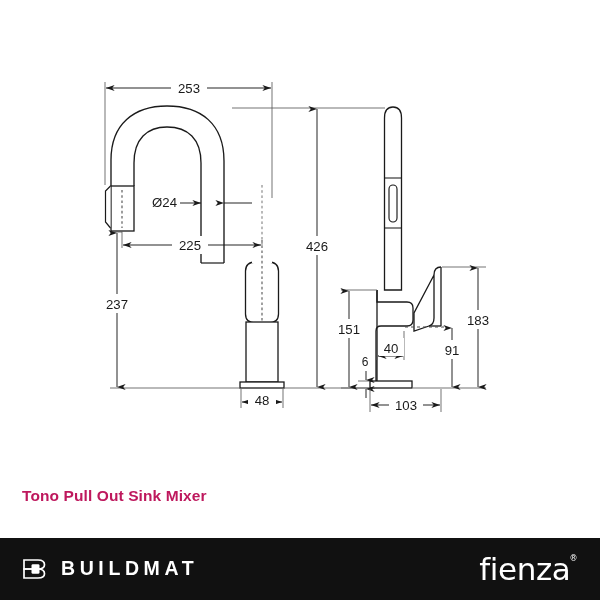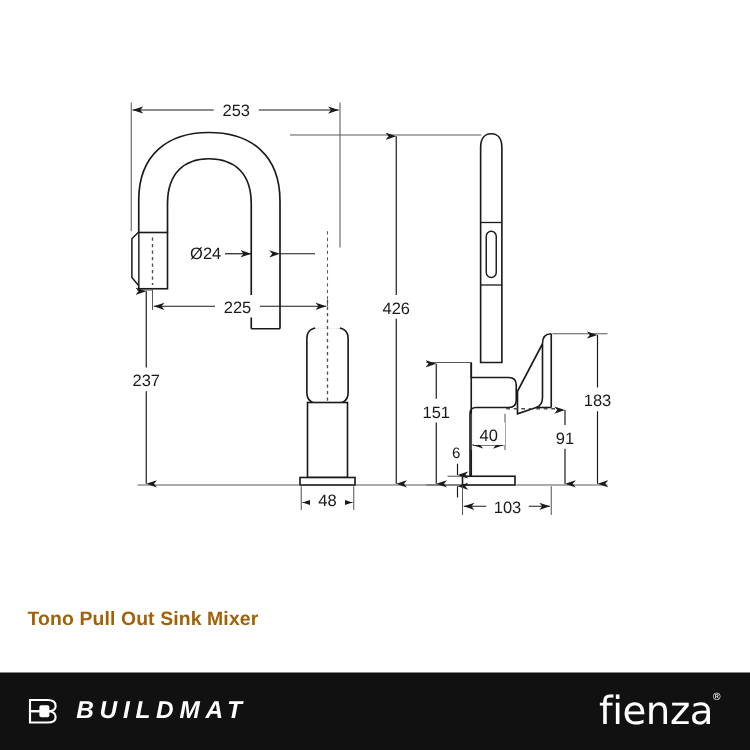--- a/index.html
+++ b/index.html
@@ -28,42 +28,41 @@
     width: 600px;
     height: 470px;
     background: #ffffff;
   }
   #product-title {
     position: absolute;
     left: 22px;
     top: 487px;
     font-size: 15.5px;
     font-weight: bold;
-    color: #a16207;
+    color: #be185d;
     letter-spacing: 0.1px;
     font-family: "Liberation Sans", sans-serif;
     white-space: nowrap;
   }
   #footer-bar {
     position: absolute;
     left: 0;
     top: 538px;
     width: 600px;
     height: 62px;
     background: #111111;
   }
   #buildmat-logo {
     position: absolute;
     left: 22px;
     top: 0px;
     height: 62px;
     display: flex;
     align-items: center;
     gap: 11px;
-    font-style: italic;
   }
   #buildmat-mark {
     display: block;
   }
   #buildmat-wordmark {
     color: #ffffff;
     font-size: 19.5px;
     font-weight: bold;
     letter-spacing: 4.6px;
     font-family: "Liberation Sans", sans-serif;

